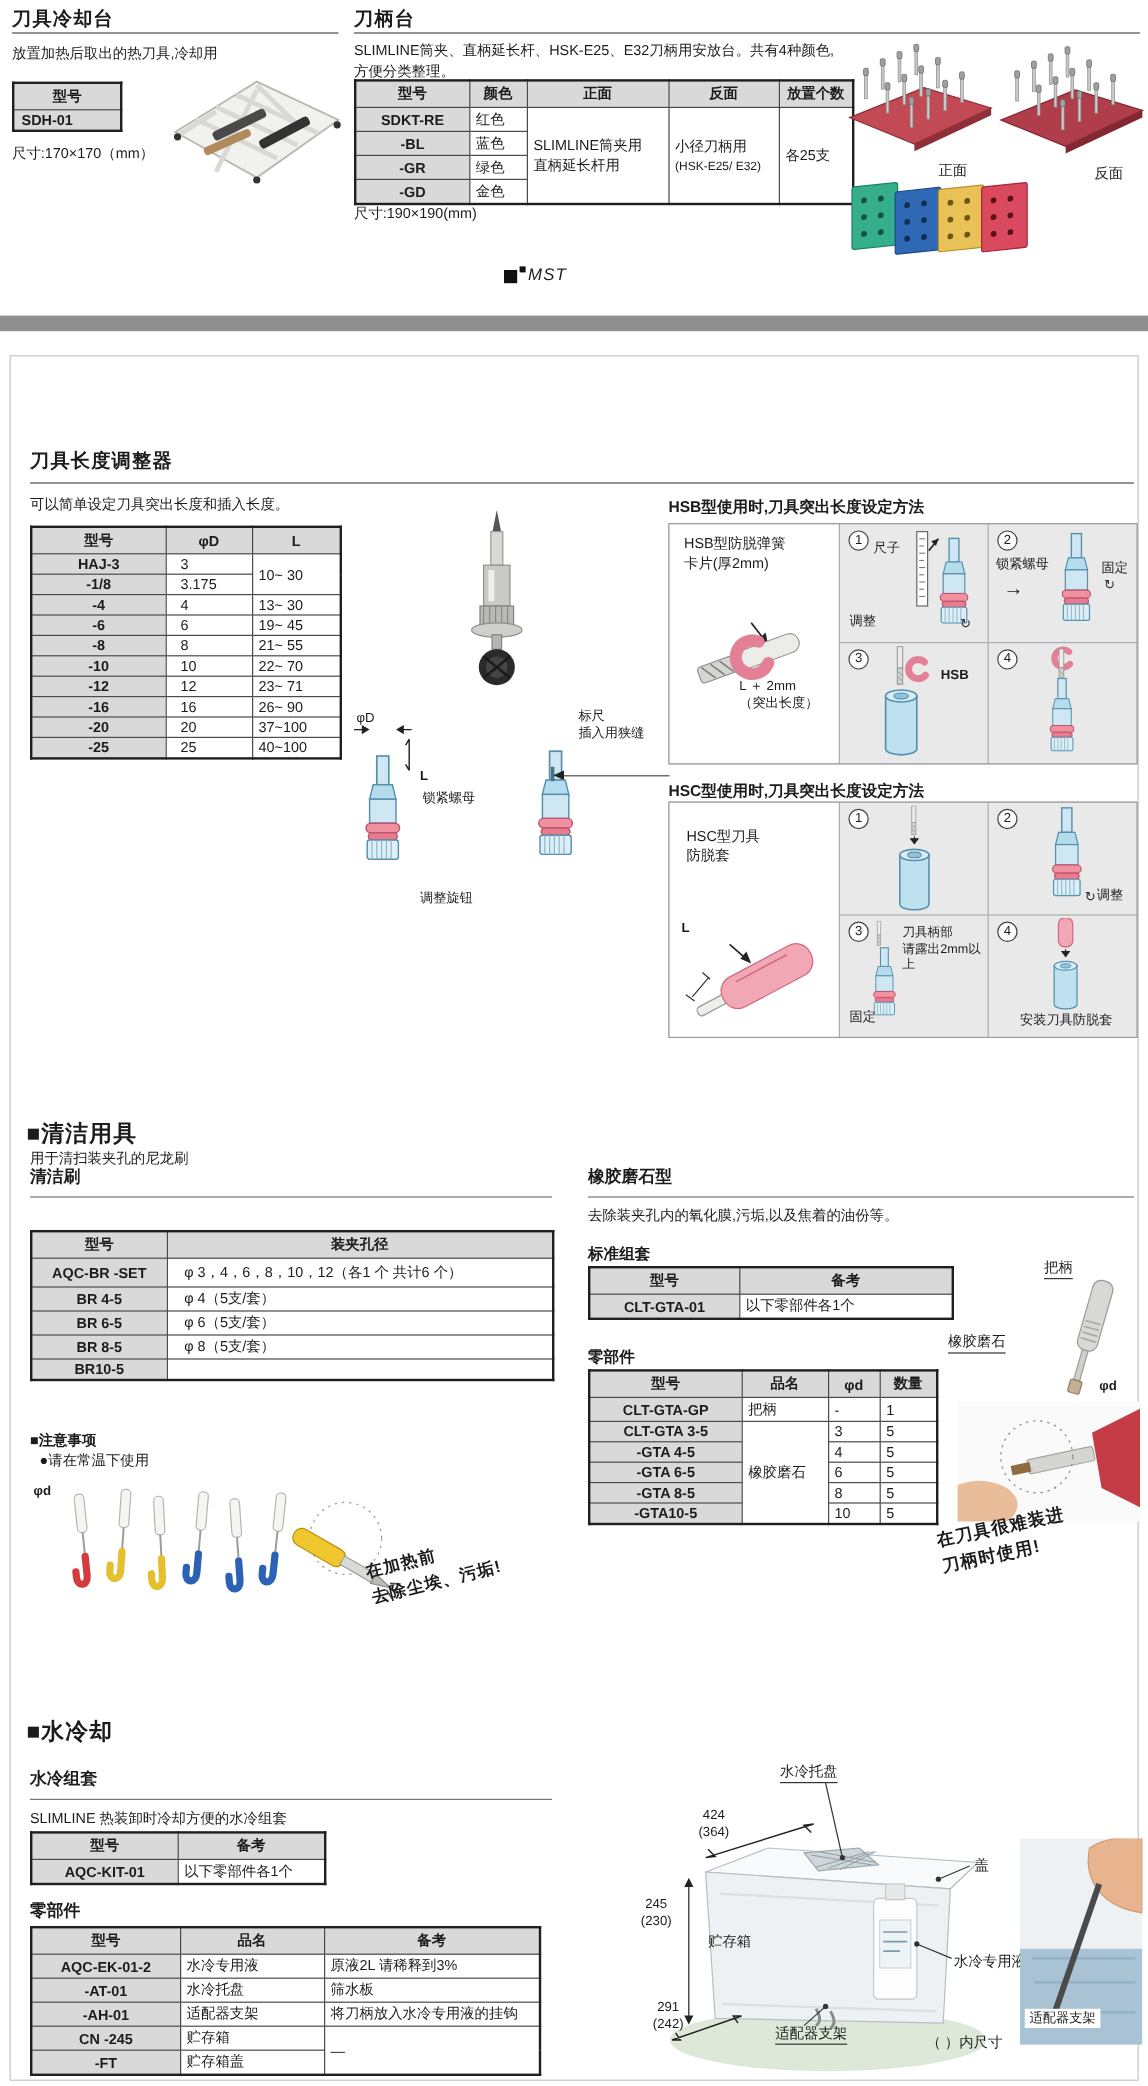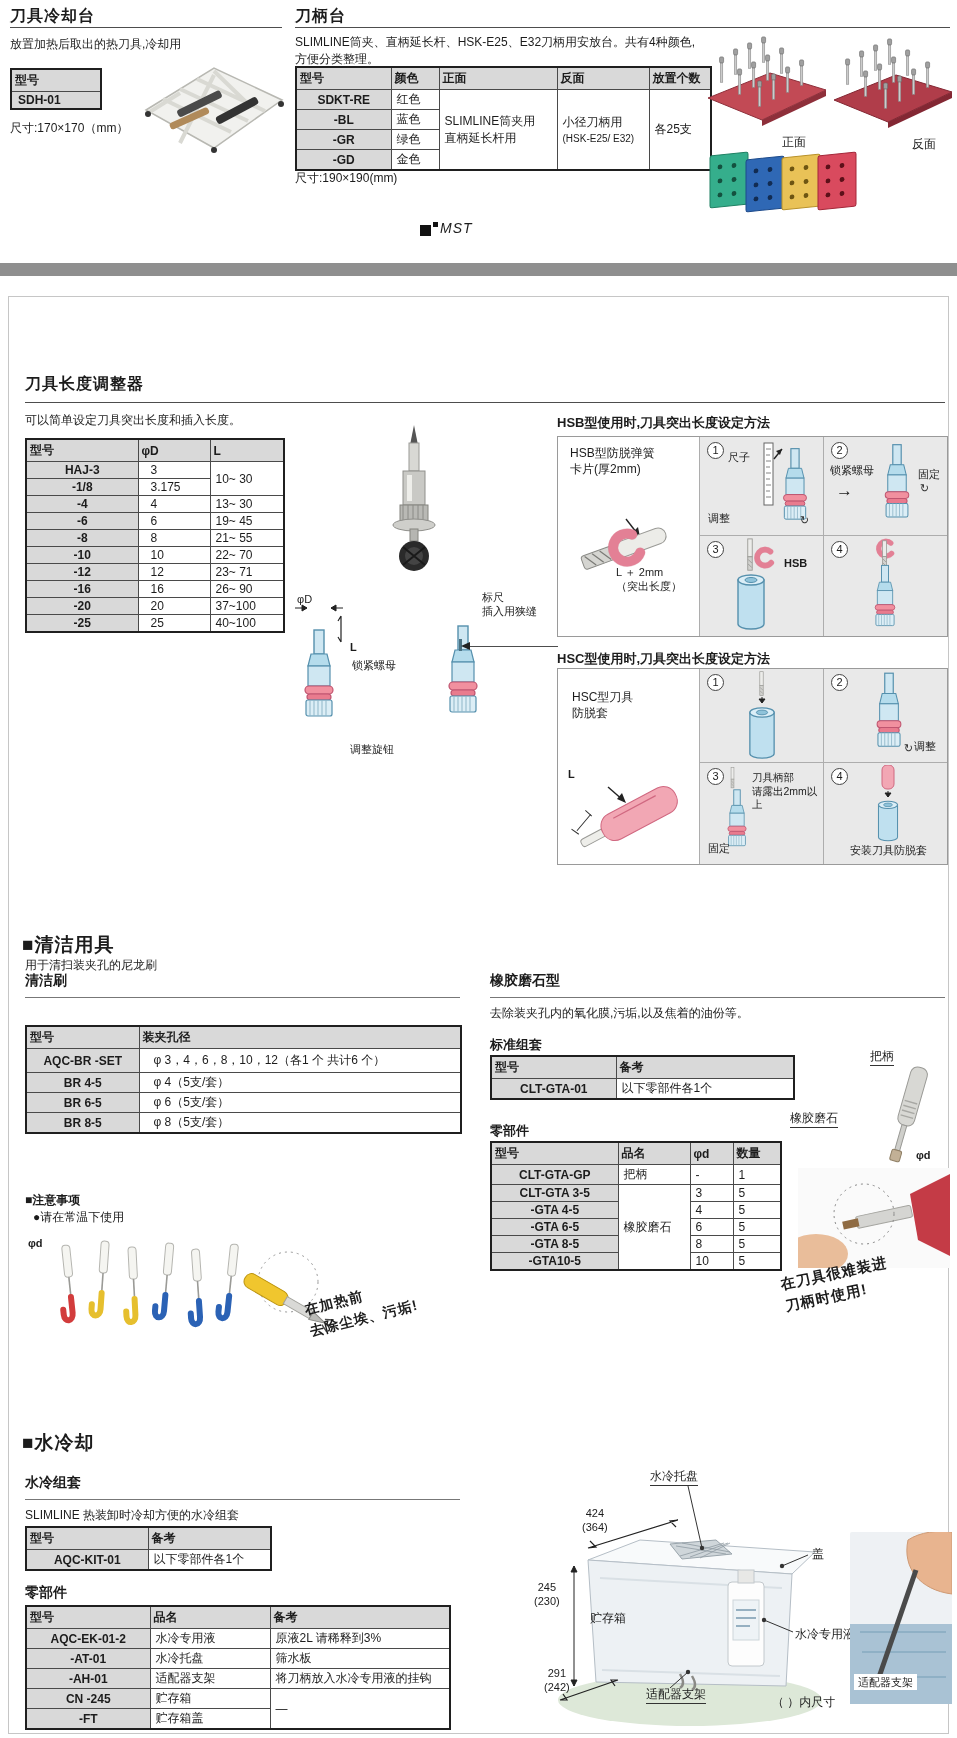--- a/index.html
+++ b/index.html
@@ -8,21 +8,21 @@
 .abs{position:absolute}
 .h1{font-size:16px;font-weight:bold;letter-spacing:1px}
 .h2{font-size:14px;font-weight:bold}
 .h3{font-size:13px;font-weight:bold}
 .big{font-size:19px;font-weight:bold;letter-spacing:1px}
 .txt{font-size:12px;line-height:1.45}
 .pre{white-space:pre-line}
 .rule{height:1px;background:#4d4d4d}
 table{border-collapse:collapse;table-layout:fixed;font-size:12px}
 .tbl{border:2px solid #1f1f1f}
-.tbl th{background:#d9d9d9;border:1px solid #4a4a4a;font-weight:bold;padding:2px 3px;text-align:left}
+.tbl th{background:#d9d9d9;border:1px solid #4a4a4a;font-weight:bold;padding:2px 3px;text-align:center}
 .tbl td{border:1px solid #4a4a4a;padding:1px 5px;background:#fff}
 .tbl td.m{background:#d9d9d9;font-weight:bold;text-align:center}
 .tbl td.c{}
 .panel{position:absolute;display:grid;gap:1px;background:#adadad;border:1px solid #9a9a9a}
 .panel>div{position:relative;overflow:hidden}
 .pcell{background:#e9e9e9}
 .pleft{background:#fff;grid-row:1/3}
 .snum{position:absolute;width:17px;height:17px;border:1px solid #444;border-radius:50%;background:#fff;text-align:center;line-height:15px;font-size:11px}
 .lbl{position:absolute;font-size:11px;line-height:1.3}
 .lbl12{position:absolute;font-size:12px;line-height:1.35}
@@ -479,20 +479,24 @@
           <td style="padding-left:14px">φ 4（5支/套）</td>
         </tr>
     <tr>
           <td class="m">BR 6-5</td>
           <td style="padding-left:14px">φ 6（5支/套）</td>
         </tr>
     <tr>
           <td class="m">BR 8-5</td>
           <td style="padding-left:14px">φ 8（5支/套）</td>
         </tr>
+    <tr>
+          <td class="m">BR10-5</td>
+          <td style="padding-left:14px"></td>
+        </tr>
   </tbody>
     </table>
   <div class="abs txt" style="left:25px;top:1192px;font-weight:bold">■注意事项</div>
   <div class="abs txt" style="left:33px;top:1209px">●请在常温下使用</div>
   <div class="lbl" style="left:28px;top:1236px;font-weight:bold">φd</div>
   <svg class="abs" style="left:55px;top:1238px" width="200" height="102" viewBox="0 0 200 102">
     <g style="color:#d23c3c" transform="rotate(-6 15 50)">
         <use href="#sy-brush" x="2" y="4" width="26" height="92"></use>
       </g>
     <g style="color:#e6bf2e" transform="rotate(4 47 50)">

